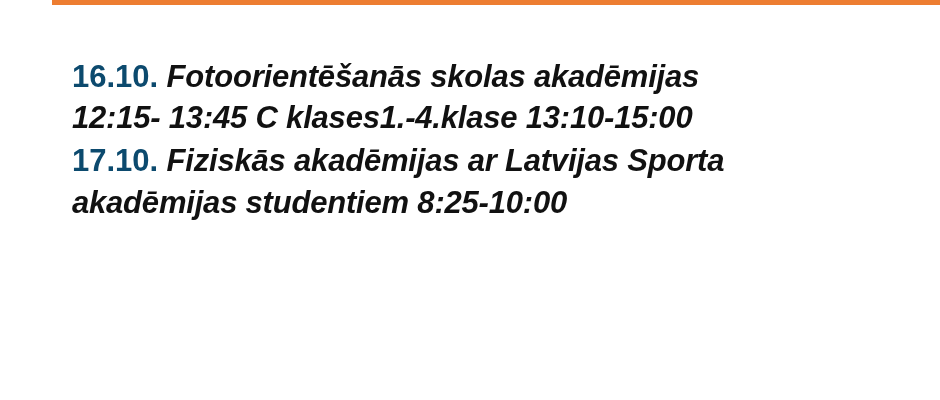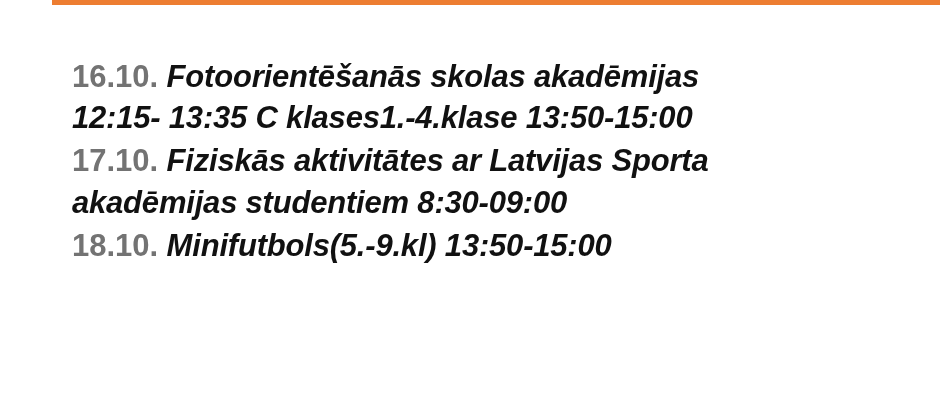--- a/index.html
+++ b/index.html
@@ -40,44 +40,41 @@
   .line {
     font-size: 31px;
     font-weight: bold;
     font-style: italic;
     color: #111111;
     line-height: 1.33;
     letter-spacing: -0.2px;
     white-space: pre-wrap;
   }
   .date {
-    color: #737373;
+    color: #0c4a6e;
     font-weight: bold;
     font-style: normal;
     font-size: 31px;
     letter-spacing: 0px;
   }
 </style>
 </head>
 <body>
 
 <div class="page">
 
   <div class="top-rule"></div>
 
   <div class="content">
 
     <div class="entry">
       <div class="line"><span class="date">16.10.</span><span> Fotoorientēšanās skolas akadēmijas</span></div>
-      <div class="line">12:15- 13:35 C klases1.-4.klase 13:50-15:00</div>
+      <div class="line">12:15- 13:45 C klases1.-4.klase 13:10-15:00</div>
     </div>
 
     <div class="entry">
-      <div class="line"><span class="date">17.10.</span><span> Fiziskās aktivitātes ar Latvijas Sporta</span></div>
-      <div class="line">akadēmijas studentiem 8:30-09:00</div>
+      <div class="line"><span class="date">17.10.</span><span> Fiziskās akadēmijas ar Latvijas Sporta</span></div>
+      <div class="line">akadēmijas studentiem 8:25-10:00</div>
     </div>
 
-    <div class="entry">
-      <div class="line"><span class="date">18.10.</span><span> Minifutbols(5.-9.kl) 13:50-15:00</span></div>
-    </div>
 
   </div>
 </div>
 
 </body></html>

